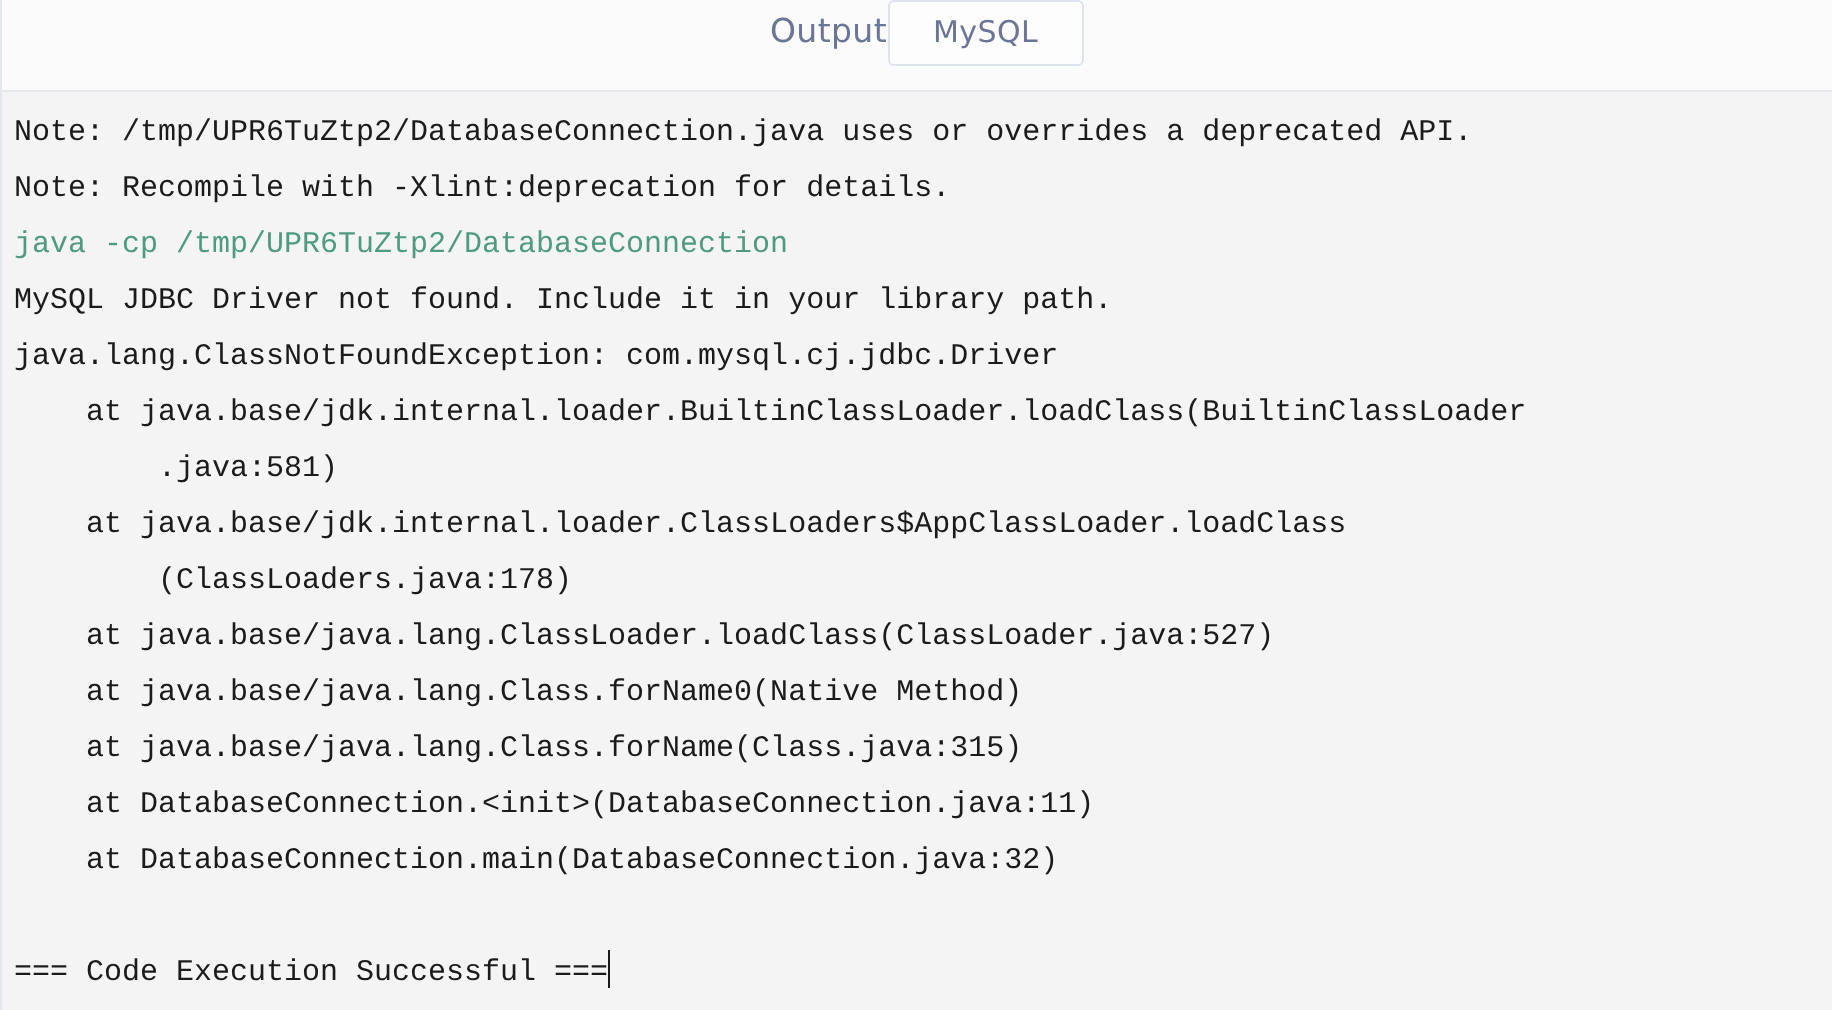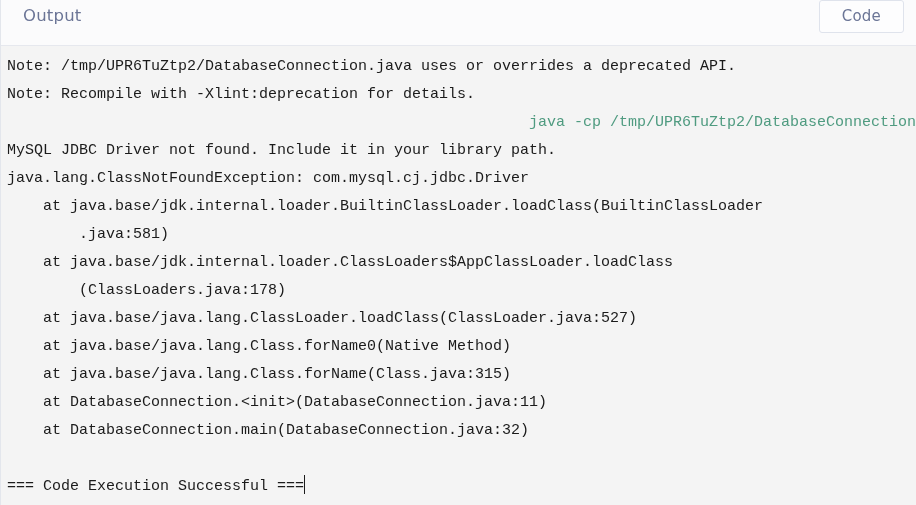--- a/index.html
+++ b/index.html
@@ -26,21 +26,21 @@
 
   
   .output-header {
     height: 46px;
     min-height: 46px;
     box-sizing: border-box;
     background: #fbfbfc;
     border-bottom: 1px solid #e6e8ee;
     display: flex;
     align-items: center;
-    justify-content: space-between;
+    justify-content: center;
     padding: 0 12px 12px 22px;
   }
 
   .output-title {
     font-family: "DejaVu Sans", sans-serif;
     font-size: 16.5px;
     font-weight: 400;
     color: #6b7596;
     letter-spacing: 0.2px;
     line-height: 1;
@@ -77,21 +77,20 @@
     padding-left: 6px;
   }
 
   .line {
     white-space: pre;
     min-height: 28px;
   }
 
   .line.cmd {
     color: #4f9b80;
-    text-align: right;
   }
 
   .line.blank {
     min-height: 28px;
   }
 
   .caret {
     display: inline-block;
     width: 0;
     border-left: 1.5px solid #1b1b1b;
@@ -100,20 +99,20 @@
     margin-left: 0px;
   }
 </style>
 </head>
 <body>
 
 <div class="output-panel">
 
   <div class="output-header">
     <span class="output-title">Output</span>
-    <button class="clear-button">Code</button>
+    <button class="clear-button">MySQL</button>
   </div>
 
   <div class="console">
     <div class="console-lines" id="console-lines"><div class="line"><span>Note: /tmp/UPR6TuZtp2/DatabaseConnection.java uses or overrides a deprecated API.</span></div><div class="line"><span>Note: Recompile with -Xlint:deprecation for details.</span></div><div class="line cmd"><span>java -cp /tmp/UPR6TuZtp2/DatabaseConnection</span></div><div class="line"><span>MySQL JDBC Driver not found. Include it in your library path.</span></div><div class="line"><span>java.lang.ClassNotFoundException: com.mysql.cj.jdbc.Driver</span></div><div class="line"><span>    at java.base/jdk.internal.loader.BuiltinClassLoader.loadClass(BuiltinClassLoader</span></div><div class="line"><span>        .java:581)</span></div><div class="line"><span>    at java.base/jdk.internal.loader.ClassLoaders$AppClassLoader.loadClass</span></div><div class="line"><span>        (ClassLoaders.java:178)</span></div><div class="line"><span>    at java.base/java.lang.ClassLoader.loadClass(ClassLoader.java:527)</span></div><div class="line"><span>    at java.base/java.lang.Class.forName0(Native Method)</span></div><div class="line"><span>    at java.base/java.lang.Class.forName(Class.java:315)</span></div><div class="line"><span>    at DatabaseConnection.&lt;init&gt;(DatabaseConnection.java:11)</span></div><div class="line"><span>    at DatabaseConnection.main(DatabaseConnection.java:32)</span></div><div class="line blank"><span></span></div><div class="line"><span>=== Code Execution Successful ===</span><span class="caret"></span></div></div>
   </div>
 
 </div>
 
 </body></html>

